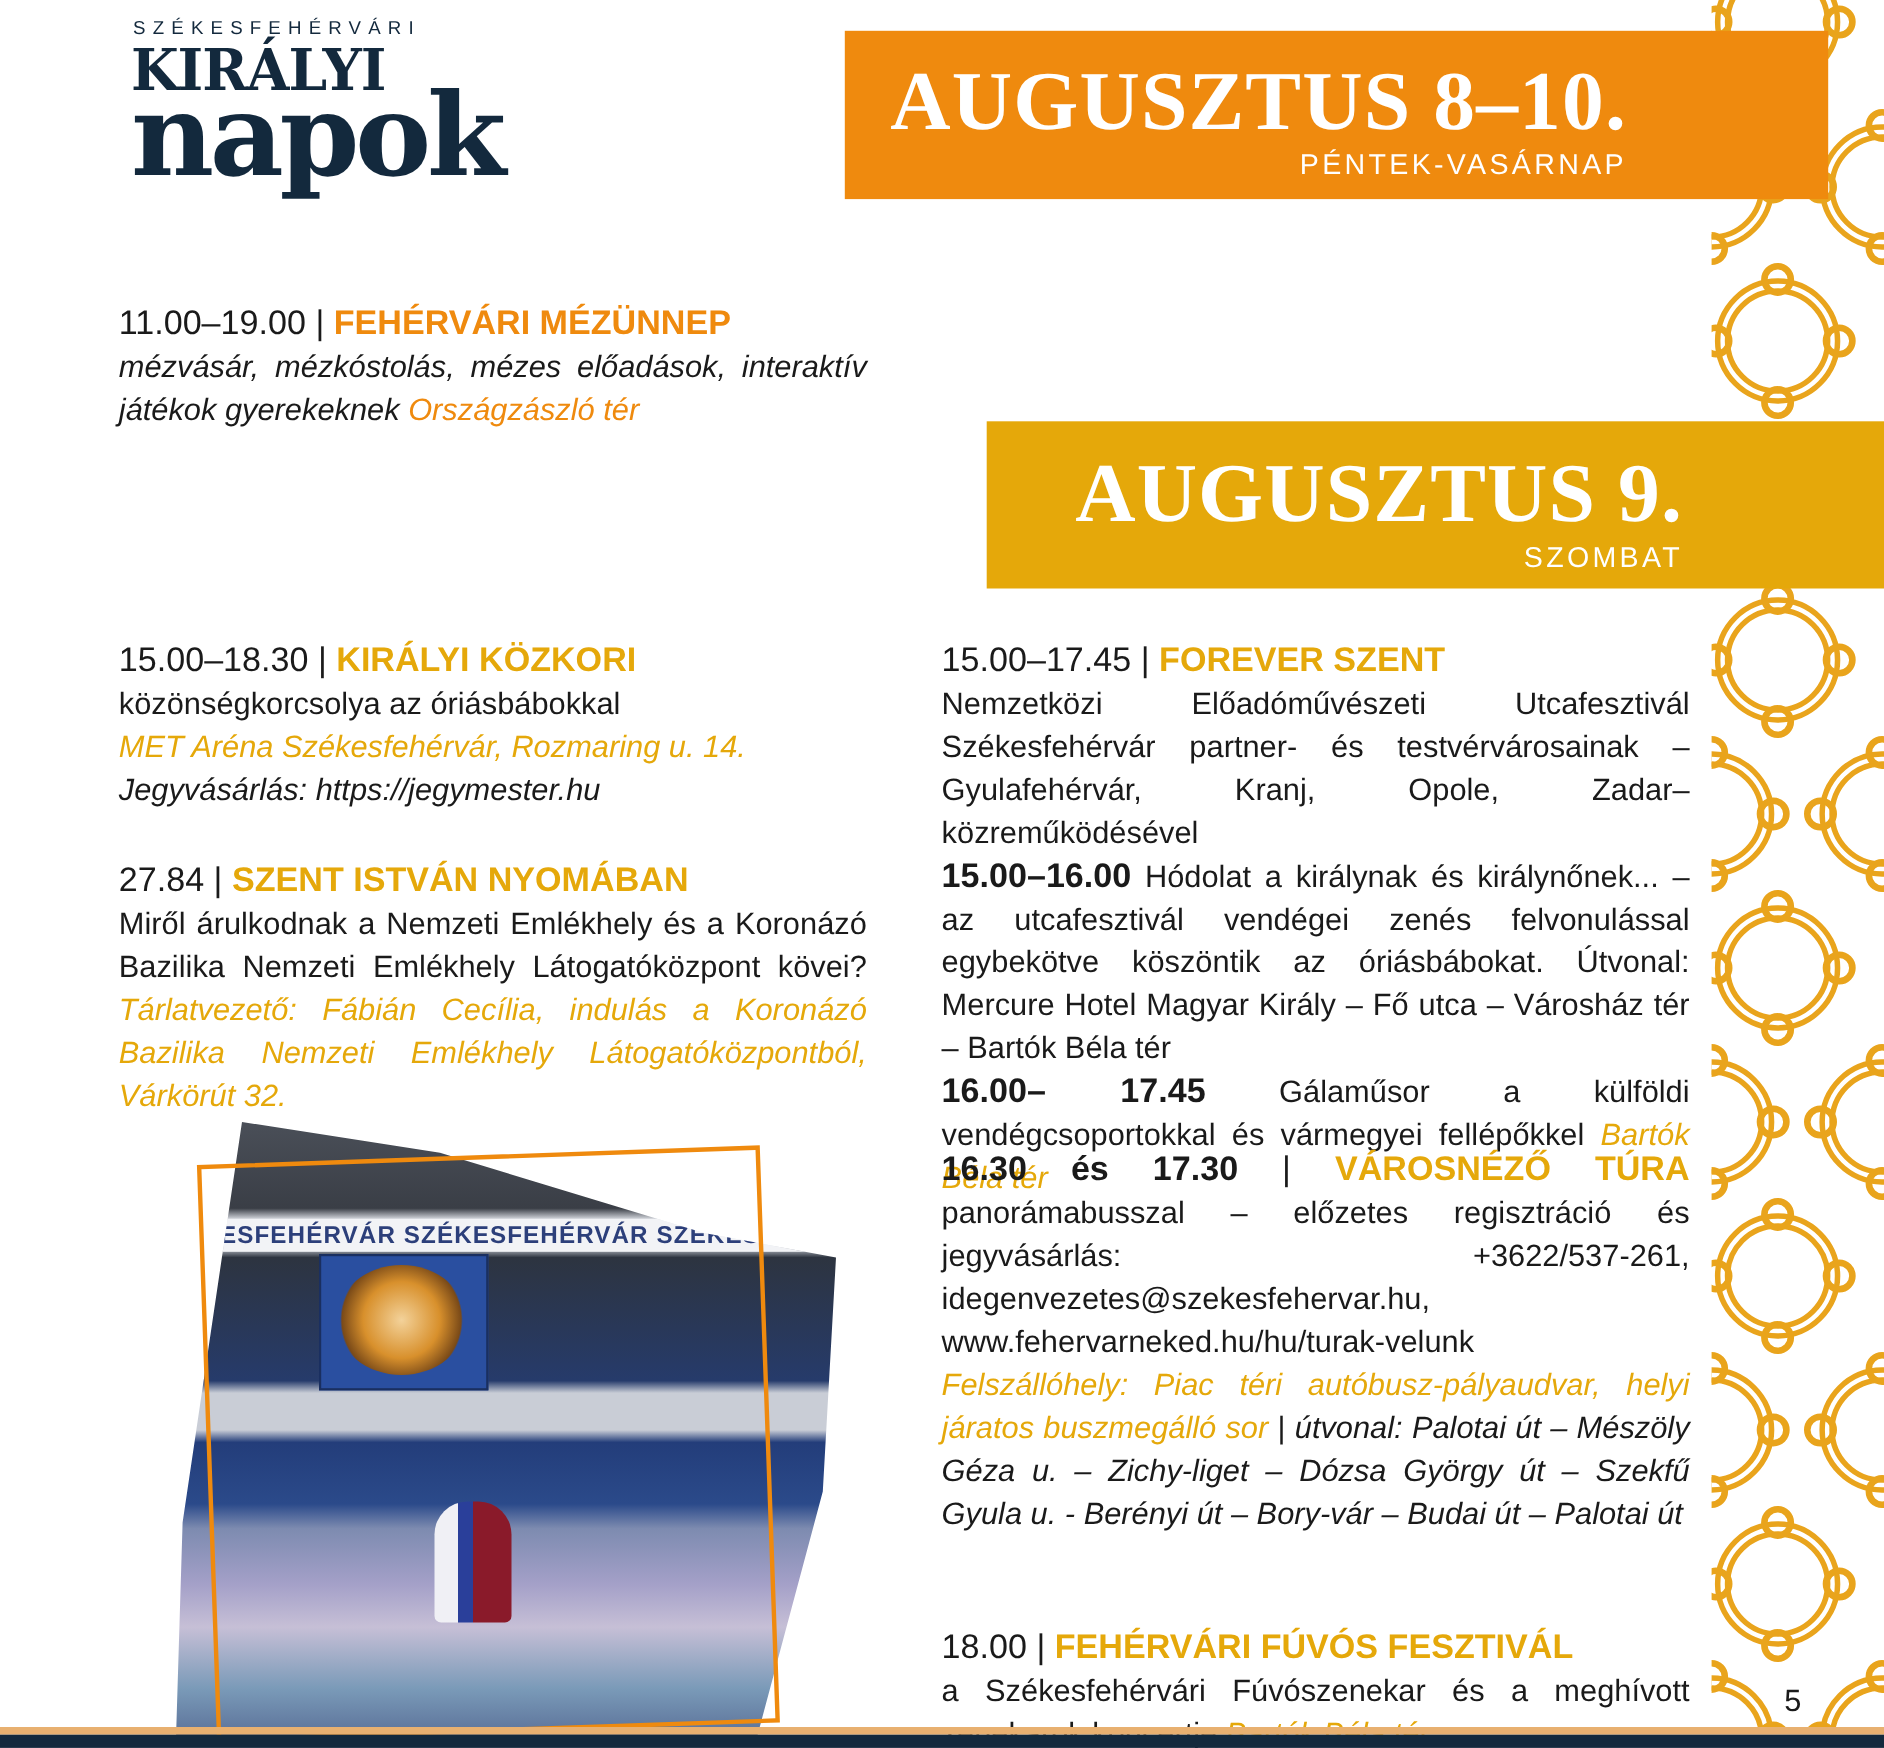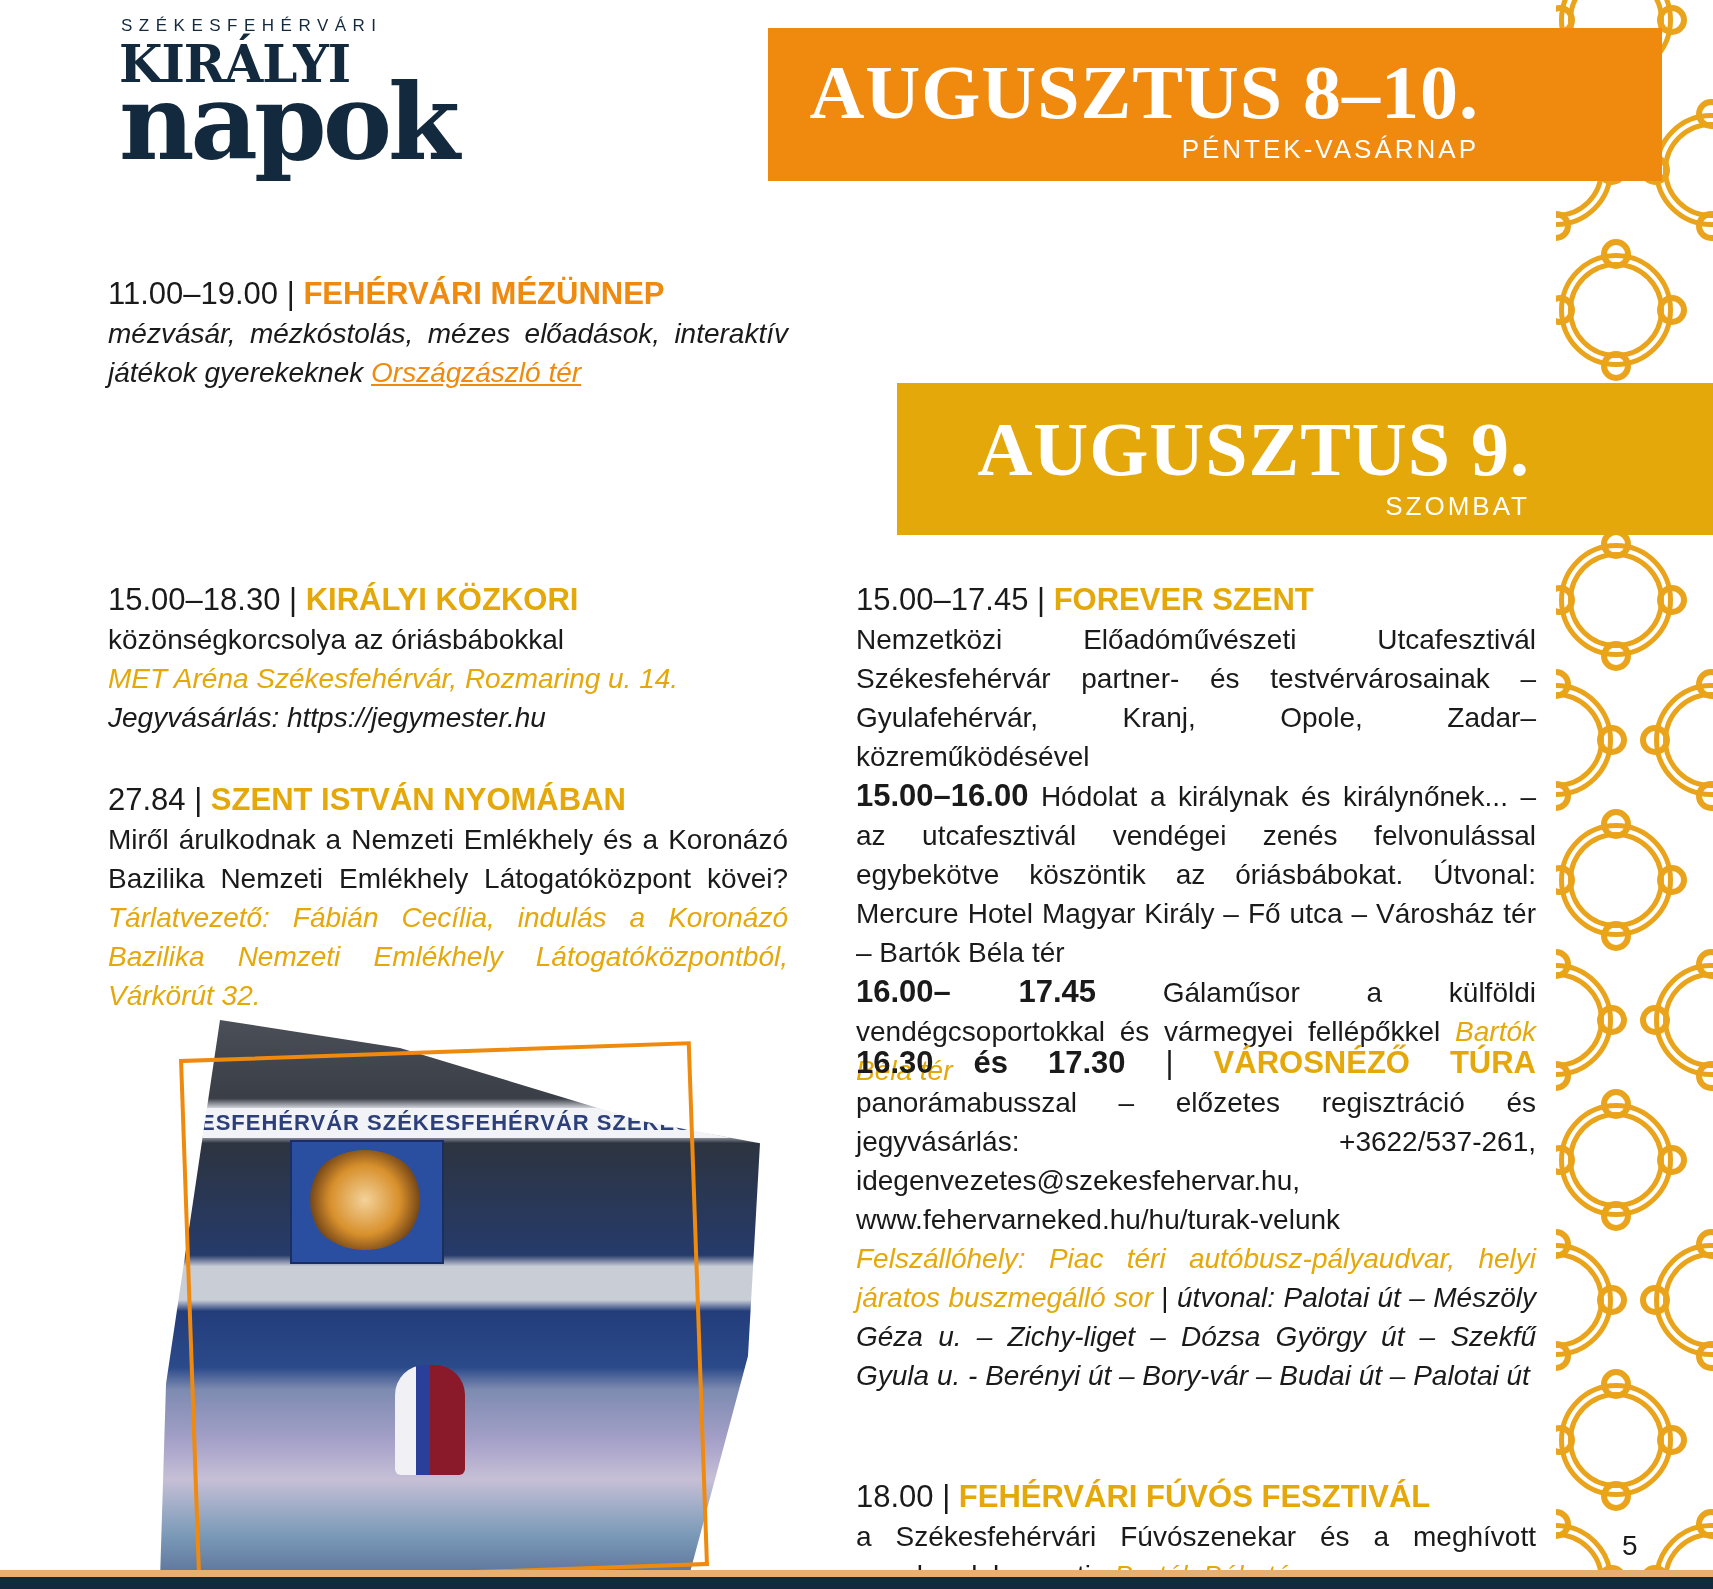--- a/index.html
+++ b/index.html
@@ -23,21 +23,21 @@
   #banner2 { left: 897px; top: 383px; width: 816px; height: 152px; background: #e5a80a; padding: 28px 183px 16px 0; }
   #banner2 .big { font-size: 76px; }
 
   .event { position: absolute; font-size: 28px; line-height: 39px; }
   .event .head { font-size: 31px; line-height: 40px; }
   .time { color: #1a1a1a; }
   .sep { color: #1a1a1a; }
   .t-orange { color: #ef8a0e; font-weight: 700; }
   .t-gold { color: #e5a80a; font-weight: 700; }
   .loc { color: #e5a80a; font-style: italic; }
-  .loc-o { color: #ef8a0e; font-style: italic; text-decoration: underline; }
+  .loc-o { color: #ef8a0e; font-style: italic; }
   .it { font-style: italic; }
   .b { font-weight: 700; }
   .just { text-align: justify; }
 
   #ev1 { left: 108px; top: 274px; width: 680px; }
   #ev2 { left: 108px; top: 580px; width: 680px; }
   #ev3 { left: 108px; top: 780px; width: 680px; }
   #ev4 { left: 856px; top: 580px; width: 680px; }
   #ev5 { left: 856px; top: 1043px; width: 680px; }
   #ev6 { left: 856px; top: 1477px; width: 680px; }

